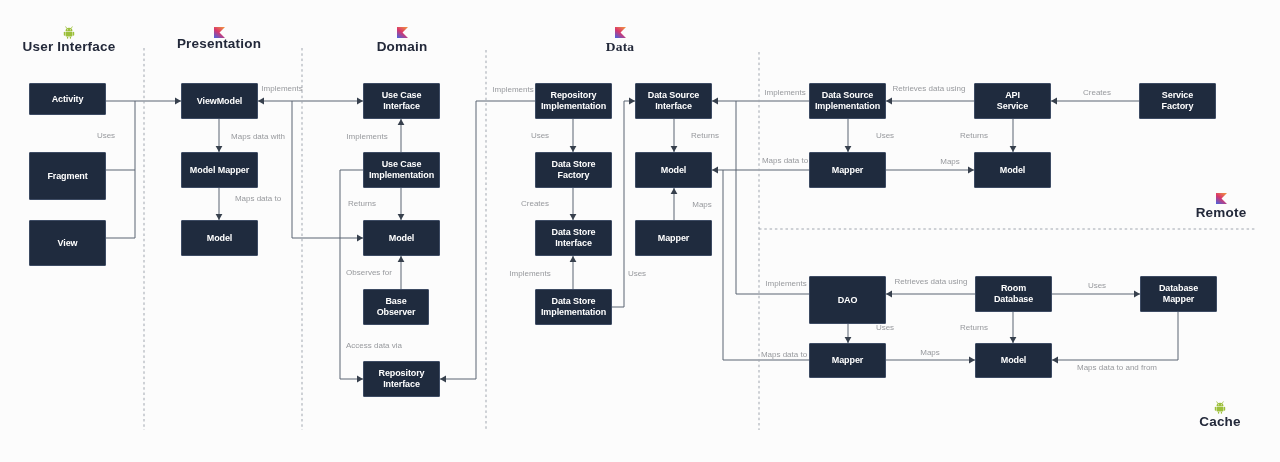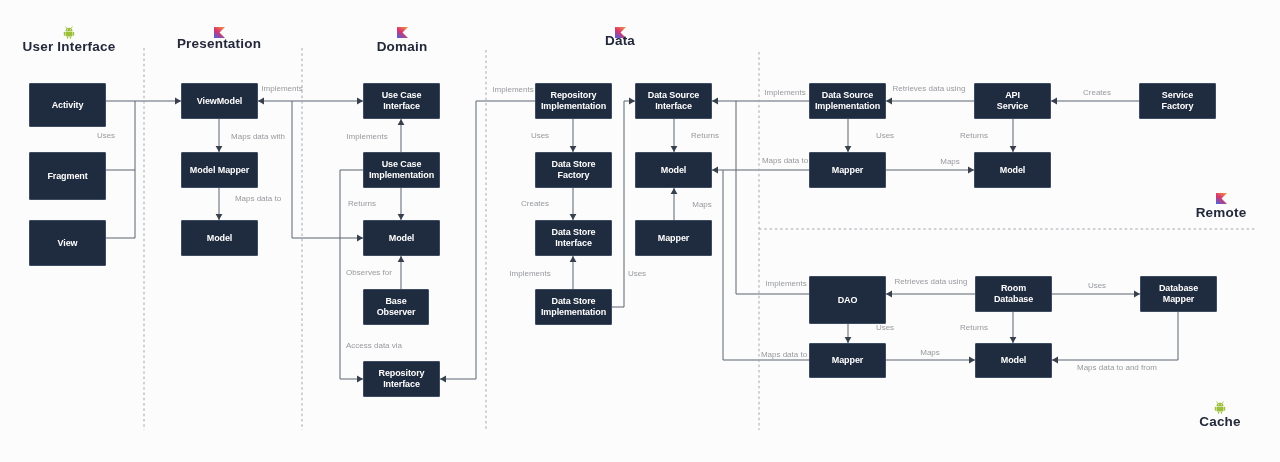--- a/index.html
+++ b/index.html
@@ -91,21 +91,21 @@
       <polygon points="974,170 968,166.6 968,173.4" class="arrowhead"></polygon>
       <polygon points="1013,152 1009.6,146 1016.4,146" class="arrowhead"></polygon>
       <polygon points="1051,101 1057,97.6 1057,104.4" class="arrowhead"></polygon>
       <polygon points="886,294 892,290.6 892,297.4" class="arrowhead"></polygon>
       <polygon points="848,343 844.6,337 851.4,337" class="arrowhead"></polygon>
       <polygon points="975,360 969,356.6 969,363.4" class="arrowhead"></polygon>
       <polygon points="1013,343 1009.6,337 1016.4,337" class="arrowhead"></polygon>
       <polygon points="1140,294 1134,290.6 1134,297.4" class="arrowhead"></polygon>
       <polygon points="1052,360 1058,356.6 1058,363.4" class="arrowhead"></polygon>
     </svg>
-    <div class="node" style="left: 29px; top: 83px; width: 77px; height: 44px;">Activity</div>
+    <div class="node" style="left: 29px; top: 83px; width: 77px; height: 32px;">Activity</div>
     <div class="node" style="left: 29px; top: 152px; width: 77px; height: 48px;">Fragment</div>
     <div class="node" style="left: 29px; top: 220px; width: 77px; height: 46px;">View</div>
     <div class="node" style="left: 181px; top: 83px; width: 77px; height: 36px;">ViewModel</div>
     <div class="node" style="left: 181px; top: 152px; width: 77px; height: 36px;">Model Mapper</div>
     <div class="node" style="left: 181px; top: 220px; width: 77px; height: 36px;">Model</div>
     <div class="node" style="left: 363px; top: 83px; width: 77px; height: 36px;">Use Case
 Interface</div>
     <div class="node" style="left: 363px; top: 152px; width: 77px; height: 36px;">Use Case
 Implementation</div>
     <div class="node" style="left: 363px; top: 220px; width: 77px; height: 36px;">Model</div>
@@ -218,21 +218,21 @@
       <defs>
           <linearGradient id="kg3" gradientUnits="userSpaceOnUse" x1="20" y1="0" x2="4" y2="24">
         <stop offset="0" stop-color="#ef8e43"></stop>
             <stop offset="0.5" stop-color="#d8366c"></stop>
         <stop offset="1" stop-color="#5560d4"></stop>
           </linearGradient>
         </defs>
       <path d="M0,0 H24 L12,12 L24,24 H0 Z" fill="url(#kg3)"></path>
       </svg>
     </div>
-    <div class="layer-title" style="left: 620px; top: 33px;">Data</div>
+    <div class="layer-title" style="left: 620px; top: 39px; font-family: Liberation Serif, serif;">Data</div>
     <div class="layer-icon" style="left: 1215px; top: 192px;">
       <svg width="11" height="11" viewBox="0 0 24 24">
       <defs>
           <linearGradient id="kg4" gradientUnits="userSpaceOnUse" x1="20" y1="0" x2="4" y2="24">
         <stop offset="0" stop-color="#ef8e43"></stop>
             <stop offset="0.5" stop-color="#d8366c"></stop>
         <stop offset="1" stop-color="#5560d4"></stop>
           </linearGradient>
         </defs>
       <path d="M0,0 H24 L12,12 L24,24 H0 Z" fill="url(#kg4)"></path>

